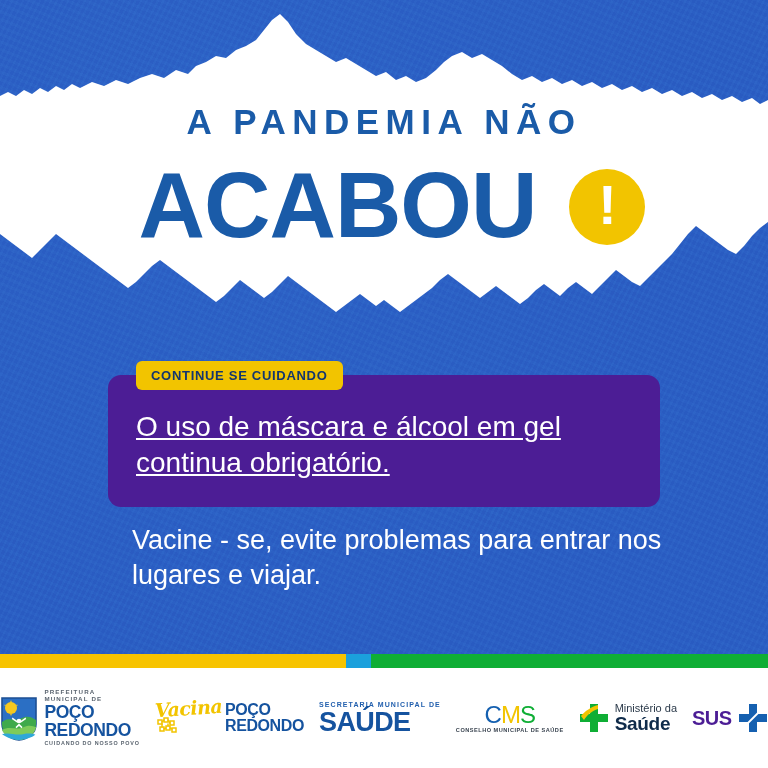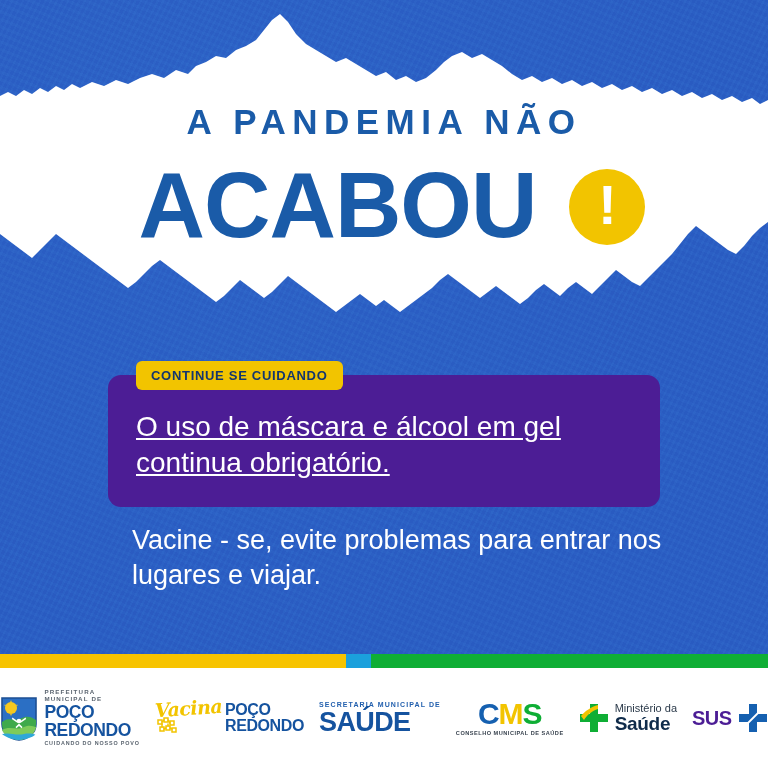--- a/index.html
+++ b/index.html
@@ -139,21 +139,21 @@
     font-size:7px;letter-spacing:1.1px;color:#2360AE;font-weight:bold;
     display:block;margin-bottom:1px;
   }
   .sec-big{
     font-size:27px;font-weight:bold;color:#15539F;display:block;
     letter-spacing:-.6px;line-height:.98;
   }
 
   
   .cms-txt{line-height:1;text-align:center;}
-  .cms-big{font-size:30px;font-weight:bold;letter-spacing:-1px;display:block;line-height:.96;}
+  .cms-big{font-size:24px;font-weight:normal;letter-spacing:-1px;display:block;line-height:.96;}
   .cms-c{color:#1560B0;} .cms-m{color:#F2C400;} .cms-s{color:#0FAE35;}
   .cms-small{
     font-size:5.6px;letter-spacing:.5px;color:#3a4450;font-weight:bold;
     display:block;margin-top:2px;
   }
 
   
   .ms-cross{width:30px;height:30px;flex:0 0 auto;}
   .ms-txt{line-height:1;}
   .ms-small{font-size:11px;color:#2b3a4a;display:block;line-height:1;}

